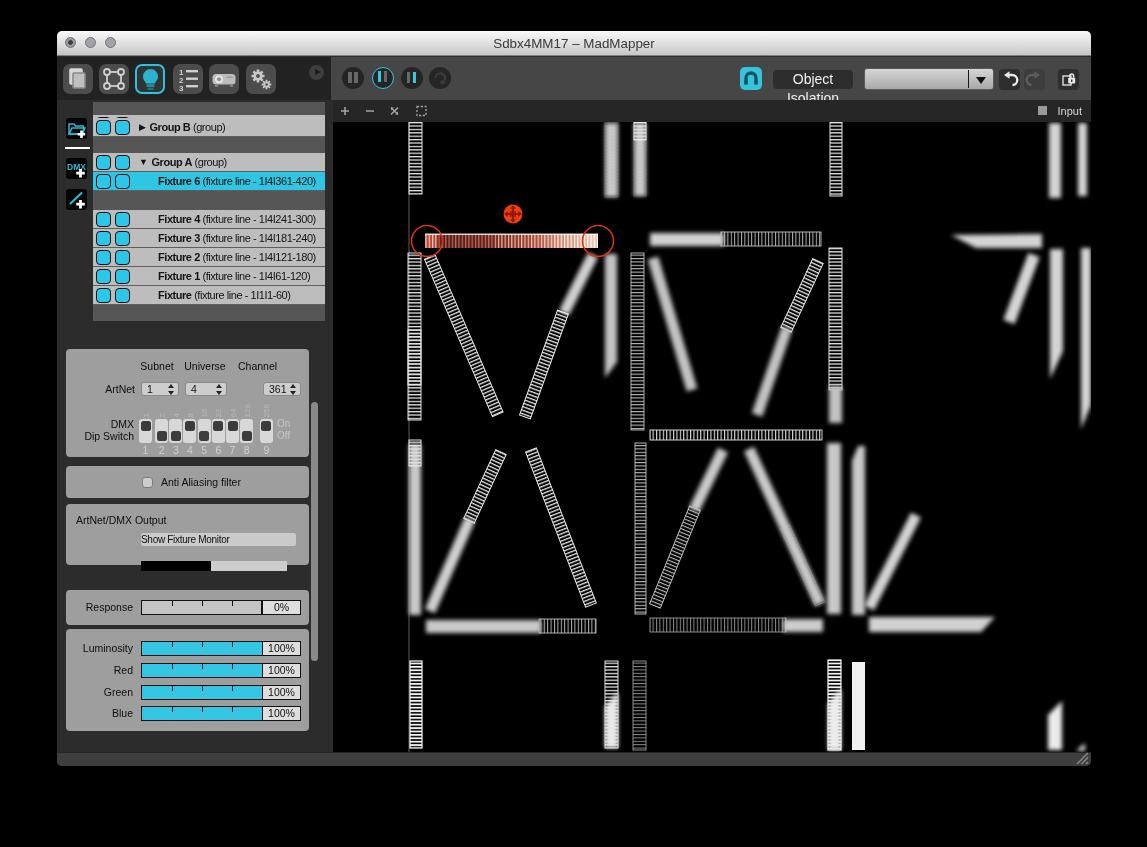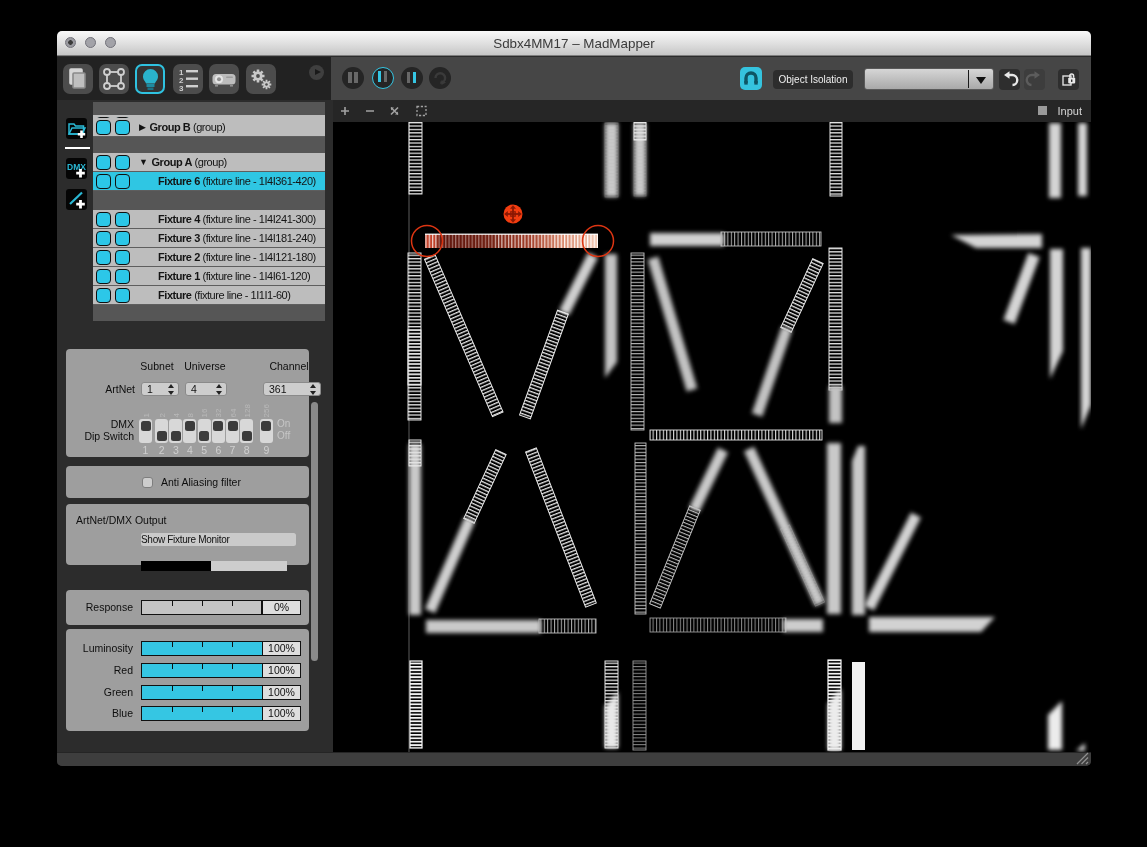--- a/index.html
+++ b/index.html
@@ -11,21 +11,21 @@
 #tbar {position:absolute;left:0;top:26px;width:100%;height:43px;background:#464646}
 #tbarL {position:absolute;left:0;top:0;width:274px;height:43px;background:#222}
 .tbtn {position:absolute;top:7px;width:30px;height:30px;border-radius:7px;background:#4c4c4c}
 .tbtn.sel {border:2px solid #2fc2e0}
 .tbtn svg {position:absolute;left:0;top:0}
 #playb {position:absolute;left:252px;top:8px;width:15px;height:15px;border-radius:50%;background:#3f3f3f}
 #playb:after {content:"";position:absolute;left:6px;top:4px;border-left:6px solid #191919;border-top:3.5px solid transparent;border-bottom:3.5px solid transparent}
 .pbtn {position:absolute;top:9.5px;width:22px;height:22px;border-radius:50%;background:#252525}
 .pbtn .b {position:absolute;top:5.5px;width:3.4px;height:11px;background:#686868}
 .pbtn .b1 {left:6.2px} .pbtn .b2 {left:12.4px}
-.obj {position:absolute;left:716px;top:13px;width:80px;height:19px;background:#2d2d2d;border-radius:4px;color:#efefef;font-size:10px;text-align:center;line-height:19px}
+.obj {position:absolute;left:716px;top:13px;width:80px;height:19px;background:#2d2d2d;border-radius:4px;color:#efefef;font-size:14px;text-align:center;line-height:19px}
 #combo {position:absolute;left:807px;top:11px;width:130px;height:22px;border-radius:3px;background:linear-gradient(#d6d6d6,#a9a9a9);border:1px solid #5a5a5a}
 #combo .sep {position:absolute;right:24px;top:1px;width:1px;height:18px;background:#1a1a1a}
 #combo .ar {position:absolute;right:7px;top:8px;border-left:5.5px solid transparent;border-right:5.5px solid transparent;border-top:7px solid #111}
 .sqb {position:absolute;top:12px;width:21px;height:21px;border-radius:4px;background:#2e2e2e}
 #magnet {position:absolute;left:683px;top:10px;width:22px;height:23px;border-radius:5px;background:#35c3de}
 #cwrap {position:absolute;left:276px;top:69px;width:758px;height:652px;background:#000}
 #ctb {position:absolute;left:0;top:0;width:758px;height:22px;background:#262626;color:#9d9d9d}
 #ctb span {position:absolute;top:3px;font-size:13px}
 #ctb .inp {position:absolute;right:9px;top:5px;font-size:11px;color:#d6d6d6}
 #ctb .inpsq {position:absolute;right:44px;top:6px;width:9px;height:9px;background:#9a9a9a}
@@ -255,25 +255,25 @@
         <span class="rt fx"><b>Fixture 1</b> (fixture line - 1Ι4Ι61-120)</span>
       </div>
 <div class="row" style="top:186px">
         <span class="cb"></span>
         <span class="cb cb2"></span>
         <span class="rt fx"><b>Fixture</b> (fixture line - 1Ι1Ι1-60)</span>
       </div>
   <div class="gbox" style="top:249px;height:108px">
     <div class="blab" style="left:61px;top:11px;width:60px;text-align:center">Subnet</div>
     <div class="blab" style="left:109px;top:11px;width:60px;text-align:center">Universe</div>
-    <div class="blab" style="left:193px;top:11px;width:60px;text-align:center">Channel</div>
+    <div class="blab" style="left:172px;top:11px;width:60px;text-align:left">Channel</div>
     <div class="blab" style="left:0;top:34px;width:69px;text-align:right">ArtNet</div>
     <div class="spin" style="left:75px;width:38px;top:33px">1<span class="ud"></span></div>
     <div class="spin" style="left:119px;width:42px;top:33px">4<span class="ud"></span></div>
-    <div class="spin" style="left:197px;width:58px;top:33px">361<span class="ud"></span></div>
+    <div class="spin" style="left:197px;width:38px;top:33px">361<span class="ud"></span></div>
     <div class="blab" style="left:0;top:69px;width:68px;text-align:right">DMX</div>
     <div class="blab" style="left:0;top:81px;width:68px;text-align:right">Dip Switch</div>
     <div class="onoff" style="top:69px">On</div>
     <div class="onoff" style="top:81px">Off</div>
   </div>
   <div class="dsw" style="left:82px">
         <div class="knob" style="top:2px"></div>
       </div>
 <div class="dlab" style="left:76.5px">1</div>
 <div class="dnum" style="left:81px">1</div>

